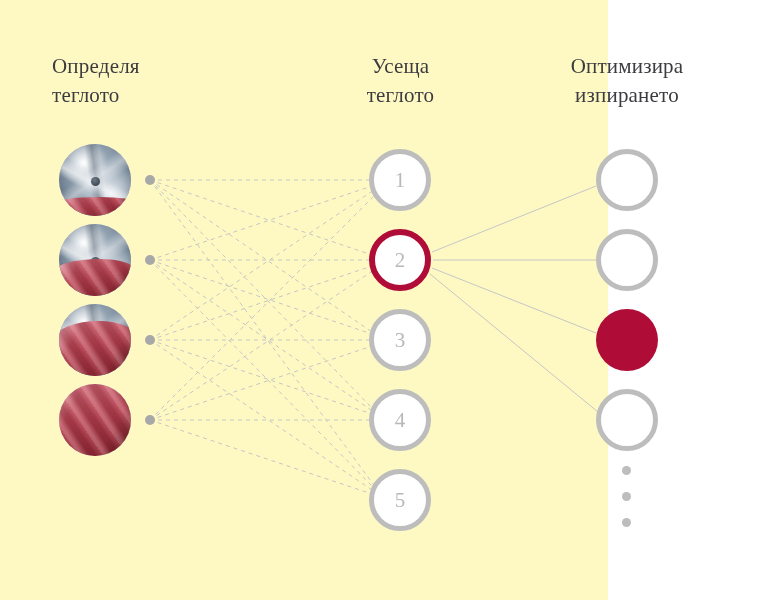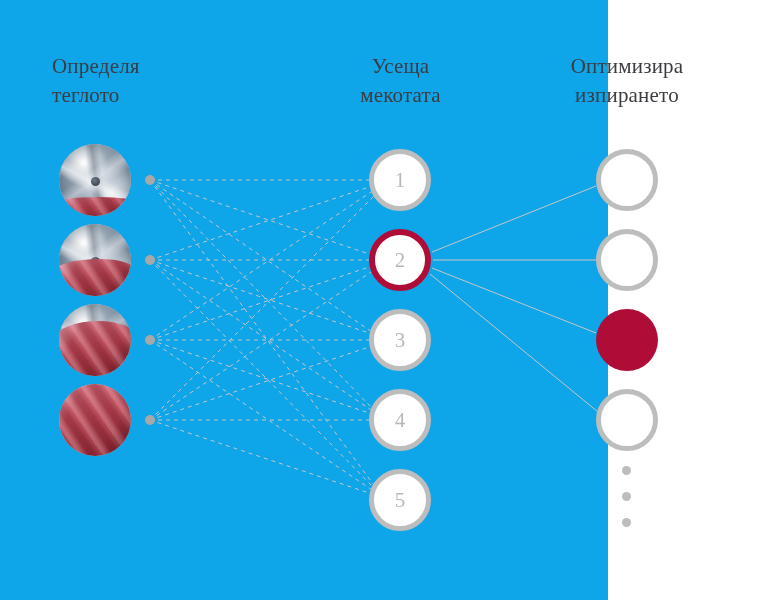--- a/index.html
+++ b/index.html
@@ -11,21 +11,21 @@
     width: 768px;
     height: 600px;
     background: #ffffff;
     font-family: "Liberation Serif", "DejaVu Serif", serif;
     overflow: hidden;
   }
   #stage {
     position: relative;
     width: 608px;
     height: 600px;
-    background: #0ea5e9;
+    background: #fef9c3;
   }
 
   
   .col-title {
     position: absolute;
     font-family: "Liberation Serif", "DejaVu Serif", serif;
     font-size: 21px;
     line-height: 29px;
     color: #3b3b40;
     white-space: pre-line;
@@ -151,21 +151,21 @@
   }
 </style>
 </head>
 <body>
 
 <div id="stage">
 
   <div class="col-title t-input">Определя
 теглото</div>
   <div class="col-title t-hidden">Усеща
-мекотата</div>
+теглото</div>
   <div class="col-title t-output">Оптимизира
 изпирането</div>
 
   <svg id="edges" viewBox="0 0 768 600" xmlns="http://www.w3.org/2000/svg">
     <g stroke="#c6c6c6" stroke-width="1" fill="none" stroke-dasharray="4 4">
       <line x1="150" y1="180" x2="369" y2="180"></line>
       <line x1="150" y1="180" x2="372" y2="255"></line>
       <line x1="150" y1="180" x2="372" y2="332"></line>
       <line x1="150" y1="180" x2="374" y2="410"></line>
       <line x1="150" y1="180" x2="376" y2="488"></line>

